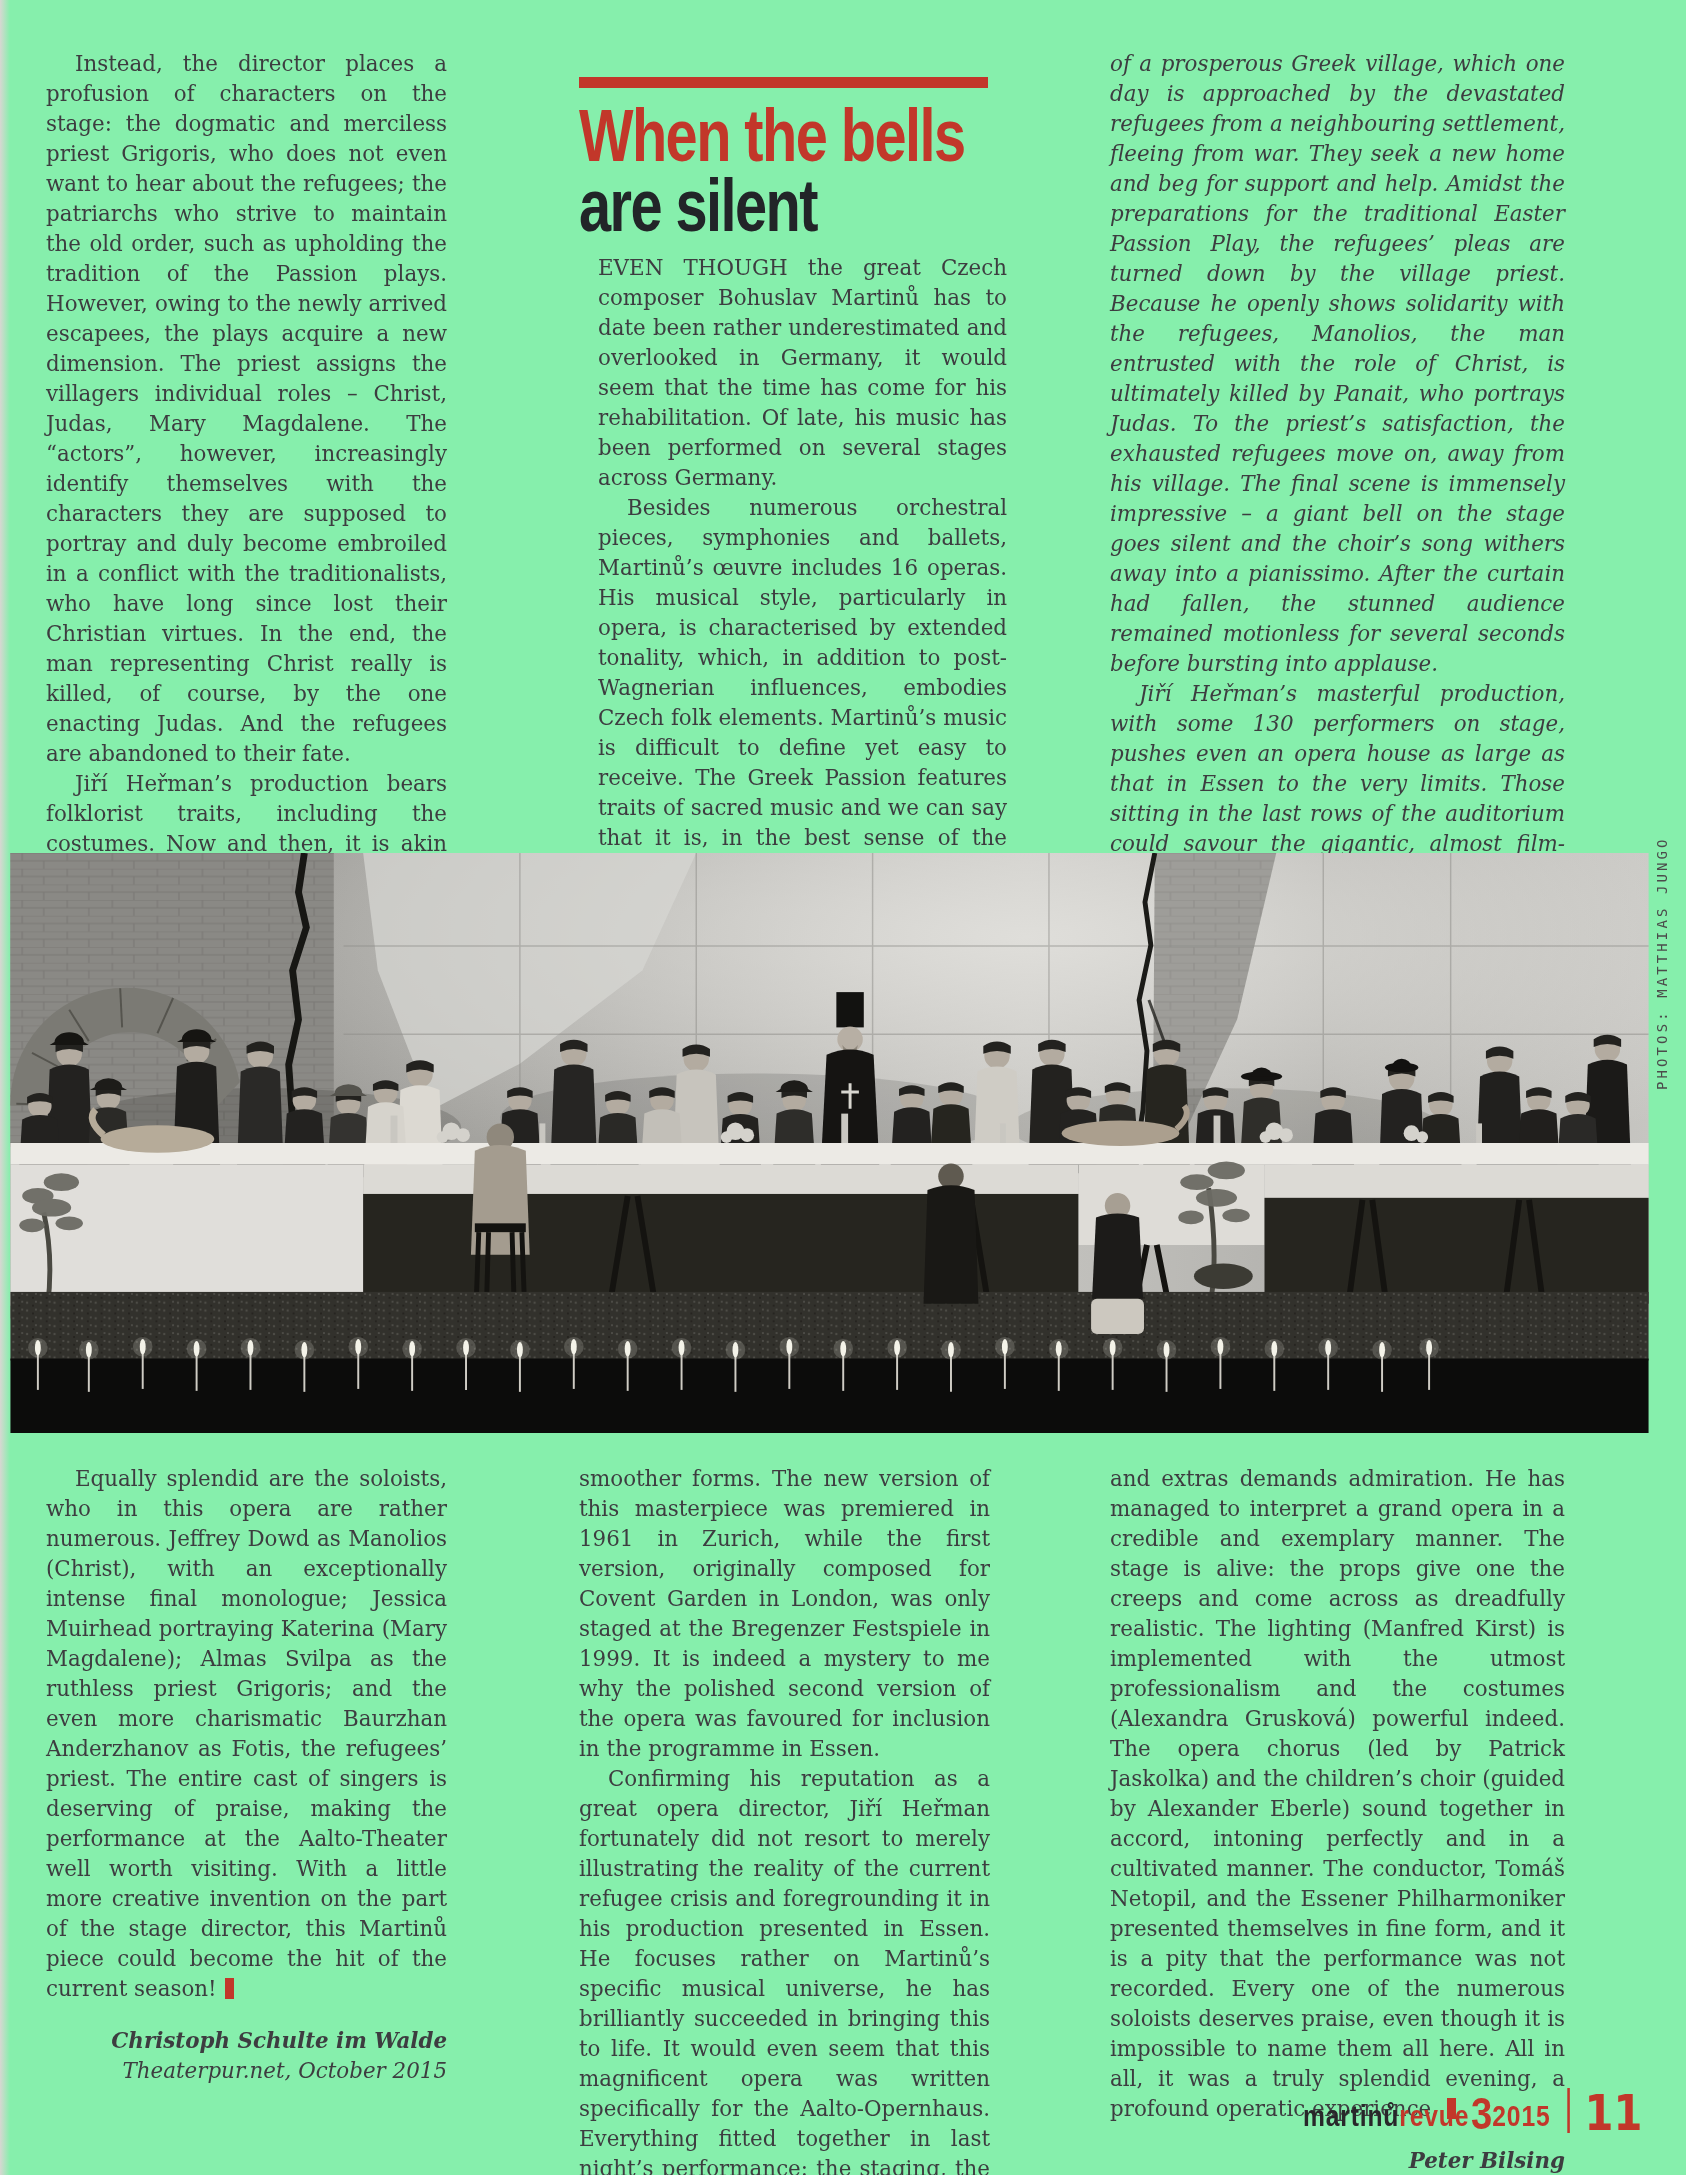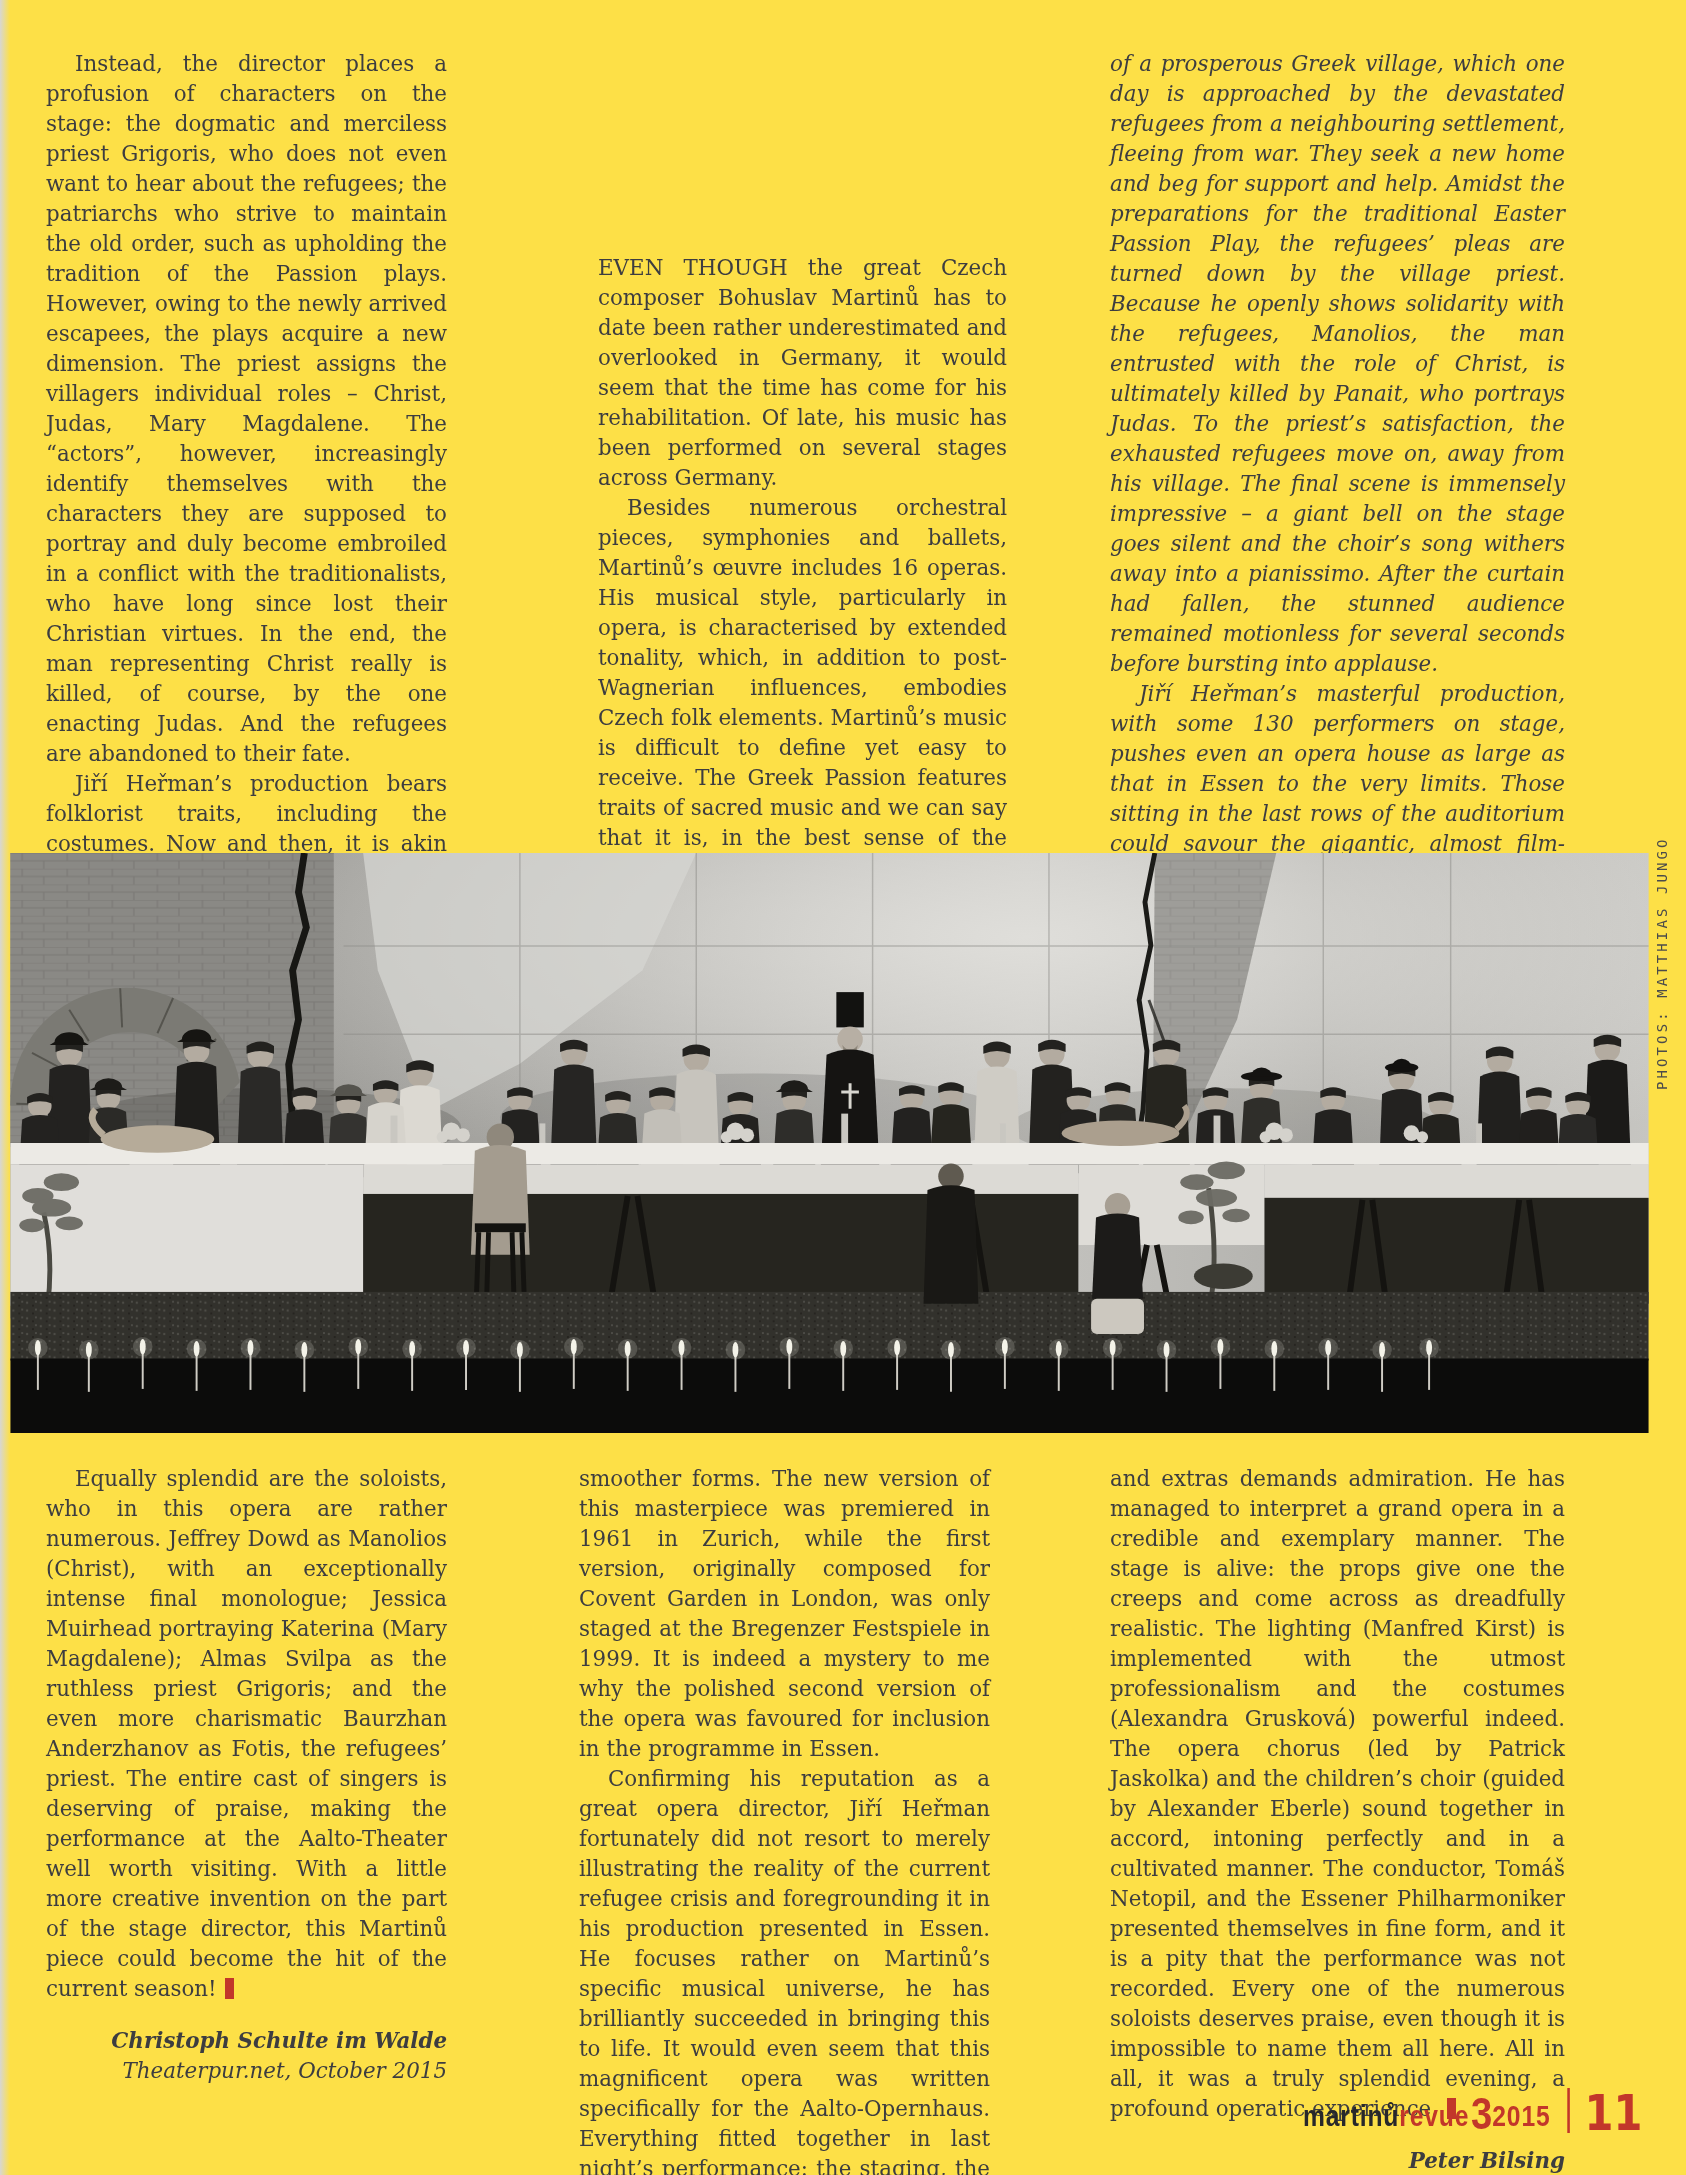--- a/index.html
+++ b/index.html
@@ -1,17 +1,17 @@
 <!DOCTYPE html>
 <html lang="en"><head>
 <meta charset="utf-8">
 <style>
   html,body{margin:0;padding:0;}
   body{width:1687px;height:2176px;font-family:"DejaVu Serif",serif;background:#e8e8e4;}
-  .page{position:relative;width:1687px;height:2176px;background:#fde047;overflow:hidden;}
+  .page{position:relative;width:1687px;height:2176px;background:#86efac;overflow:hidden;}
   .edge{position:absolute;left:0;top:0;width:9.8px;height:2176px;
         background:linear-gradient(to right,#d8d7d2,rgba(251,250,246,0));}
   
   .col{position:absolute;text-align:justify;font-size:21.4px;line-height:30px;color:#3d3d40;}
   .col p.para{margin:0;}
   .col p.ind{text-indent:29px;}
   .it{}
   .endmark{display:inline-block;width:8.8px;height:20.6px;background:#c2372a;margin-left:8.8px;vertical-align:-2.9px;}
   .c-tl{left:46px;top:49px;width:401px;}
   .c-tm{left:598px;top:253px;width:409px;}
@@ -54,20 +54,27 @@
 
 <main class="page">
   <div class="edge"></div>
 
   <section class="col c-tl">
       <p class="para ind"><span>Instead, the director places a profusion of characters on the stage: the dogmatic and merciless priest Grigoris, who does not even want to hear about the refugees; the patriarchs who strive to maintain the old order, such as upholding the tradition of the Passion plays. However, owing to the newly arrived escapees, the plays acquire a new dimension. The priest assigns the villagers individual roles – Christ, Judas, Mary Magdalene. The “actors”, however, increasingly identify themselves with the characters they are supposed to portray and duly become embroiled in a conflict with the traditionalists, who have long since lost their Christian virtues. In the end, the man representing Christ really is killed, of course, by the one enacting Judas. And the refugees are abandoned to their fate.</span></p>
       <p class="para ind"><span>Jiří Heřman’s production bears folklorist traits, including the costumes. Now and then, it is akin to kitsch: when the wedding table is reminiscent of the image of the Last Supper; the giant bell on the stage; the plethora of burning candles. Yet Martinů’s music encompasses far more drama, poetry, aggression, passion and sensuality than is conveyed by the production.</span></p>
       <p class="para ind"><span>Absolutely phenomenal, though, is what the audience hears! The Essener Philharmoniker, conducted by Tomáš Netopil, produces a variegated</span></p>
     </section>
 
+  <header class="head">
+    <div class="rule"></div>
+    <h1 class="headline">
+      <span class="hl-red">When the bells</span>
+      <span class="hl-dark">are silent</span>
+    </h1>
+  </header>
 
   <section class="col c-tm">
       <p class="para"><span>EVEN THOUGH the great Czech composer Bohuslav Martinů has to date been rather underestimated and overlooked in Germany, it would seem that the time has come for his rehabilitation. Of late, his music has been performed on several stages across Germany.</span></p>
       <p class="para ind"><span>Besides numerous orchestral pieces, symphonies and ballets, Martinů’s œuvre includes 16 operas. His musical style, particularly in opera, is characterised by extended tonality, which, in addition to post-Wagnerian influences, embodies Czech folk elements. Martinů’s music is difficult to define yet easy to receive. </span><span class="it">The Greek Passion</span><span> features traits of sacred music and we can say that it is, in the best sense of the word, a truly choral opera. Martinů was widely criticised for relying on traditional tonality in the work, especially by the followers of the Darmstadt School, who deemed this “old-fashioned” compositional tenet unacceptable in an opera written in 1957.</span></p>
       <p class="para ind"><span>Martinů revised the first version of </span><span class="it">The Greek Passion</span><span>, dating from 1957, in favour of more elegant,</span></p>
     </section>
 
   <section class="col c-tr">
       <p class="para"><span>of a prosperous Greek village, which one day is approached by the devastated refugees from a neighbouring settlement, fleeing from war. They seek a new home and beg for support and help. Amidst the preparations for the traditional Easter Passion Play, the refugees’ pleas are turned down by the village priest. Because he openly shows solidarity with the refugees, Manolios, the man entrusted with the role of Christ, is ultimately killed by Panait, who portrays Judas. To the priest’s satisfaction, the exhausted refugees move on, away from his village. The final scene is immensely impressive – a giant bell on the stage goes silent and the choir’s song withers away into a pianissimo. After the curtain had fallen, the stunned audience remained motionless for several seconds before bursting into applause.</span></p>
       <p class="para ind"><span>Jiří Heřman’s masterful production, with some 130 performers on stage, pushes even an opera house as large as that in Essen to the very limits. Those sitting in the last rows of the auditorium could savour the gigantic, almost film-like sets and the sonic grandeur of the choruses. The set designer, Dragan Stojcevski, employed all three revolving stages, which slowly shifted, and also included real running water in the production – an extremely challenging technical feat.</span></p>

